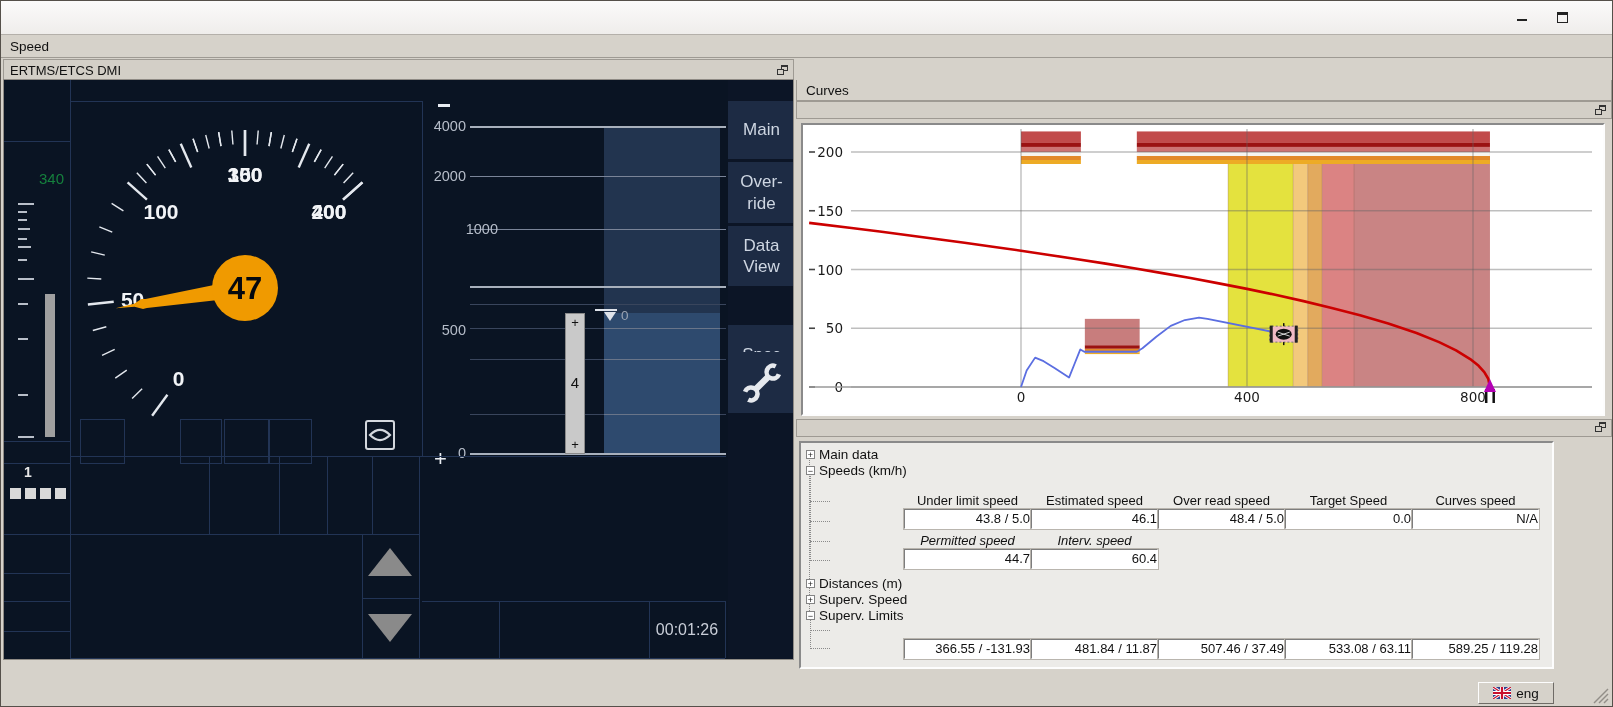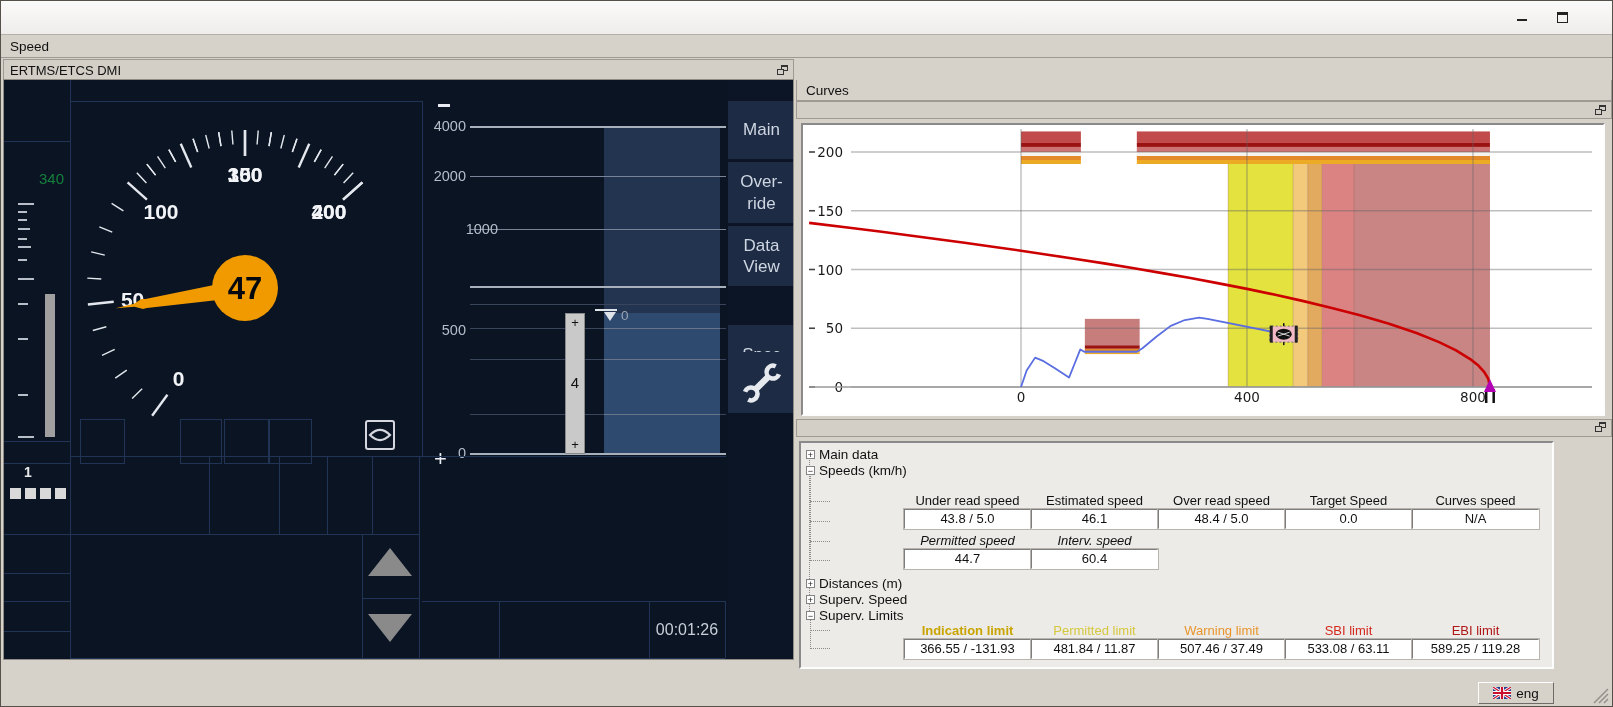--- a/index.html
+++ b/index.html
@@ -68,21 +68,21 @@
   .chart-svg{position:absolute;left:6px;top:4px;}
   .tree-header{top:360px;}
   .tree-region{position:absolute;left:0;top:378px;width:816px;height:238px;background:#d6d2ca;}
   .tree-frame{position:absolute;left:3px;top:4px;width:755px;height:228px;background:#ecebe8;border:2px solid;border-color:#8a8a8a #fdfdfd #fdfdfd #8a8a8a;}
   .trow{position:absolute;left:5px;height:15px;font-size:13.5px;color:#111;white-space:nowrap;}
   .tog{display:inline-block;width:9px;height:9px;border:1px solid #848484;background:#fff;font-size:9px;line-height:8px;text-align:center;vertical-align:1px;color:#222;margin-right:4px;cursor:default;}
   .tdot-v{position:absolute;width:1px;border-left:1px dotted #8a8a8a;}
   .tdot-h{position:absolute;height:1px;border-top:1px dotted #8a8a8a;width:20px;left:9px;}
   .cellrow{position:absolute;left:103px;display:flex;}
   .hcell{width:127px;text-align:center;font-size:13px;color:#111;white-space:nowrap;}
-  .vcell{width:127px;height:20px;background:#fff;border:1px solid;border-color:#7d7d7d #ffffff #ffffff #7d7d7d;outline:1px solid #b9b5ae;text-align:center;font-size:13px;color:#111;line-height:18px;white-space:nowrap;}
+  .vcell{width:127px;height:20px;background:#fff;border:1px solid;border-color:#7d7d7d #ffffff #ffffff #7d7d7d;outline:1px solid #b9b5ae;text-align:right;font-size:13px;color:#111;line-height:18px;white-space:nowrap;}
   
   .eng-btn{position:absolute;left:1477px;top:681px;width:76px;height:22px;background:#d6d2ca;border:1px solid;border-color:#fdfdfd #6f6b66 #6f6b66 #fdfdfd;display:flex;align-items:center;justify-content:center;gap:5px;font-size:13.5px;color:#111;cursor:default;}
   .grip{position:absolute;right:2px;bottom:2px;}
 </style>
 </head>
 <body>
 
 <div class="window">
 
   <div class="titlebar">
@@ -389,21 +389,21 @@
         <div class="tdot-h" style="top:205px;"></div>
 
         <div class="trow" style="top:4px;">
           <span class="tog">+</span><span>Main data</span>
         </div>
         <div class="trow" style="top:20px;">
           <span class="tog">−</span><span>Speeds (km/h)</span>
         </div>
 
         <div class="cellrow" style="top:50px;">
-          <span class="hcell">Under read speed</span>
+          <span class="hcell">Under limit speed</span>
           <span class="hcell">Estimated speed</span>
           <span class="hcell">Over read speed</span>
           <span class="hcell">Target Speed</span>
           <span class="hcell">Curves speed</span>
         </div>
         <div class="cellrow" style="top:66px;">
           <span class="vcell">43.8 / 5.0</span>
           <span class="vcell">46.1</span>
           <span class="vcell">48.4 / 5.0</span>
           <span class="vcell">0.0</span>
@@ -421,27 +421,20 @@
         <div class="trow" style="top:133px;">
           <span class="tog">+</span><span>Distances (m)</span>
         </div>
         <div class="trow" style="top:149px;">
           <span class="tog">+</span><span>Superv. Speed</span>
         </div>
         <div class="trow" style="top:165px;">
           <span class="tog">−</span><span>Superv. Limits</span>
         </div>
 
-        <div class="cellrow" style="top:180px;">
-          <span class="hcell" style="color:#c9a400;font-weight:bold">Indication limit</span>
-          <span class="hcell" style="color:#d6c83e">Permitted limit</span>
-          <span class="hcell" style="color:#e8952c">Warning limit</span>
-          <span class="hcell" style="color:#d42a1e">SBI limit</span>
-          <span class="hcell" style="color:#b01616">EBI limit</span>
-        </div>
         <div class="cellrow" style="top:196px;">
           <span class="vcell">366.55 / -131.93</span>
           <span class="vcell">481.84 / 11.87</span>
           <span class="vcell">507.46 / 37.49</span>
           <span class="vcell">533.08 / 63.11</span>
           <span class="vcell">589.25 / 119.28</span>
         </div>
       </div>
     </div>
   </div>

